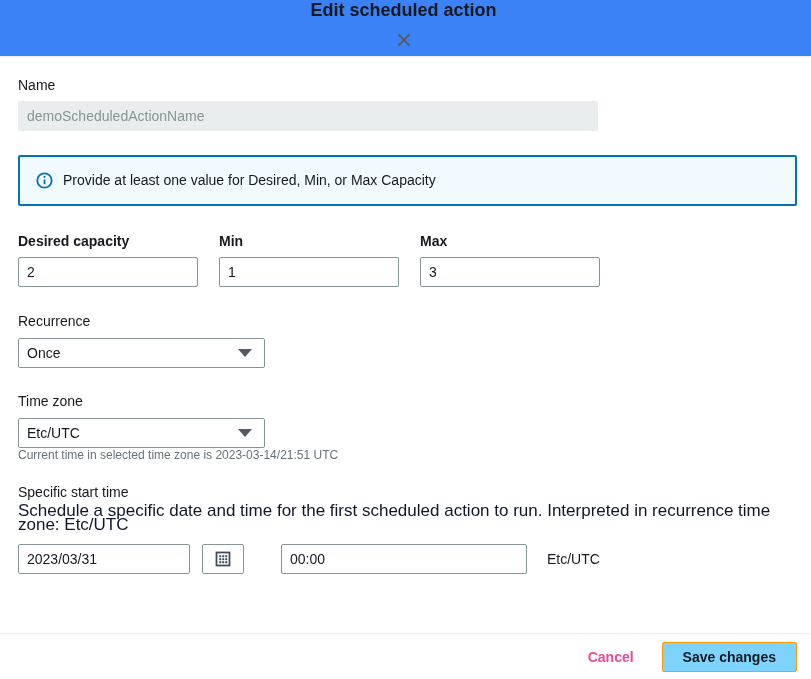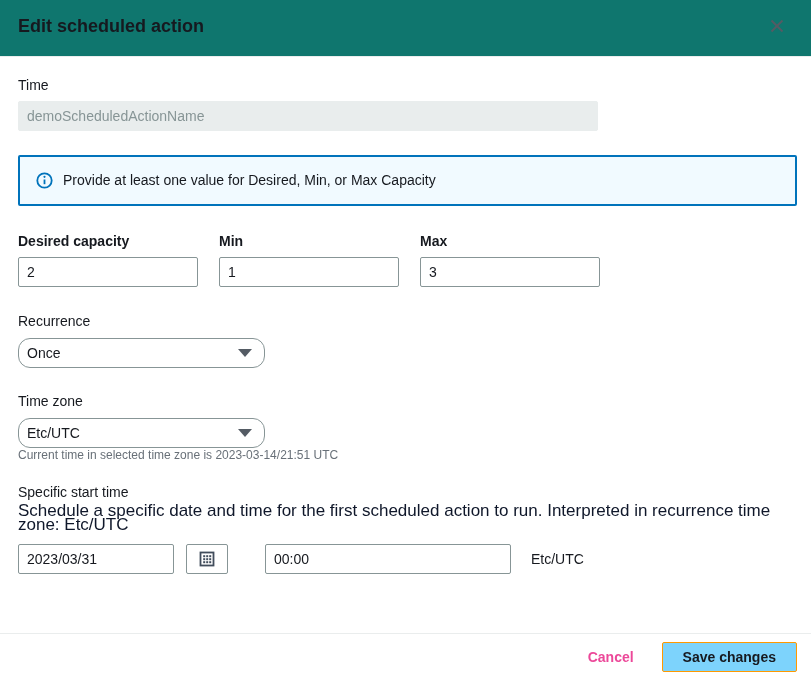--- a/index.html
+++ b/index.html
@@ -11,21 +11,22 @@
     overflow: hidden;
   }
   .modal { position: relative; width: 811px; height: 679px; background: #fff; }
 
   
   .modal-header {
     height: 57px;
     display: flex; align-items: center; justify-content: space-between;
     padding: 0 22px 4px 18px;
     border-bottom: 1px solid #eaeded;
-    background: #0f766e;
+    background: #3b82f6;
+    flex-direction: column;
   }
   .modal-title { font-size: 18px; font-weight: 700; color: #16191f; }
   .close-btn {
     background: none; border: none; cursor: pointer;
     width: 24px; height: 24px; display: flex; align-items: center; justify-content: center;
   }
   .close-btn svg { display: block; }
 
   
   .content { padding: 20px 14px 0 18px; }
@@ -67,40 +68,40 @@
   
   .cap-row { margin-top: 27px; display: flex; gap: 21px; }
   .cap-col { width: 180px; }
   .cap-col .field-label { margin-bottom: 8px; display: block; font-weight: bold; }
   .cap-col input { width: 180px; }
 
   .section { margin-top: 25px; }
   .select {
     margin-top: 8px;
     width: 247px; height: 30px;
-    border: 1px solid #879596; border-radius: 12px;
+    border: 1px solid #879596; border-radius: 2px;
     background: #fff;
     display: flex; align-items: center; justify-content: space-between;
     padding: 0 12px 0 8px;
     font-size: 14px; color: #16191f;
     cursor: pointer;
   }
   .caret {
     width: 0; height: 0;
     border-left: 7px solid transparent;
     border-right: 7px solid transparent;
     border-top: 8px solid #545b64;
   }
   .helper-text { font-size: 12px; color: #687078; line-height: 14px; }
 
   .desc-text { margin-top: 4px; font-size: 17px; color: #0f172a; line-height: 14px; }
 
   
   .datetime-row { margin-top: 12px; display: flex; align-items: center; }
-  .date-input { width: 156px; }
+  .date-input { width: 172px; }
   .cal-btn {
     margin-left: 12px;
     width: 42px; height: 30px;
     background: #fff;
     border: 1px solid #879596; border-radius: 2px;
     display: flex; align-items: center; justify-content: center;
     cursor: pointer;
   }
   .time-input { margin-left: 37px; width: 246px; }
   .tz-suffix { margin-left: 20px; font-size: 14px; color: #16191f; }
@@ -150,21 +151,21 @@
           <line x1="2.5" y1="2.5" x2="13.5" y2="13.5" stroke="#545b64" stroke-width="2"></line>
           <line x1="13.5" y1="2.5" x2="2.5" y2="13.5" stroke="#545b64" stroke-width="2"></line>
         </svg>
       </span>
     </button>
   </div>
 
   <div class="content">
 
     
-    <label class="field-label mb8" style="display:block;">Time</label>
+    <label class="field-label mb8" style="display:block;">Name</label>
     <input class="text-input disabled-input" type="text" disabled="" value="demoScheduledActionName" style="">
 
     
     <div class="alert">
       <span class="alert-icon">
         <svg width="17" height="17" viewBox="0 0 17 17">
           <circle cx="8.5" cy="8.5" r="7.2" fill="none" stroke="#0073bb" stroke-width="1.8"></circle>
           <line x1="8.5" y1="7.5" x2="8.5" y2="12.2" stroke="#0073bb" stroke-width="1.8"></line>
           <circle cx="8.5" cy="4.8" r="1.1" fill="#0073bb"></circle>
         </svg>

